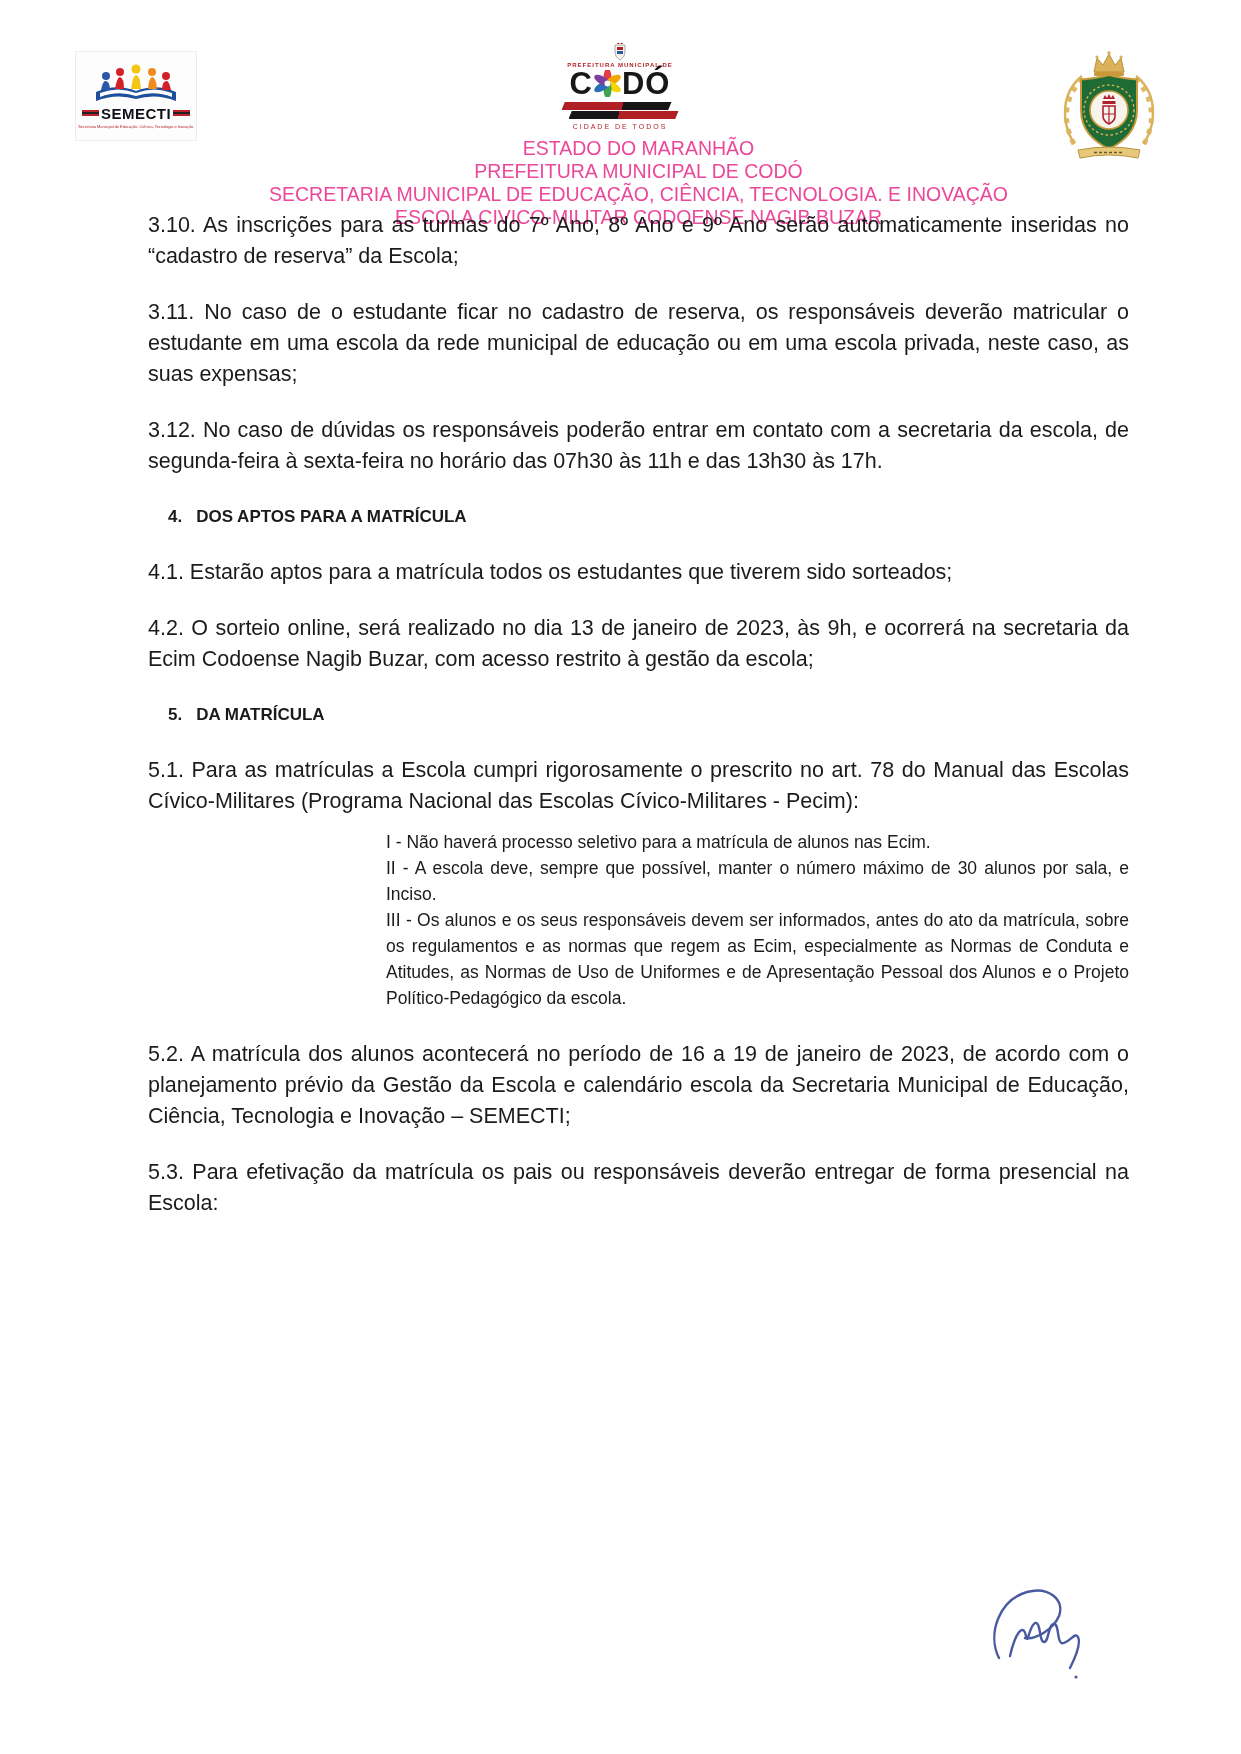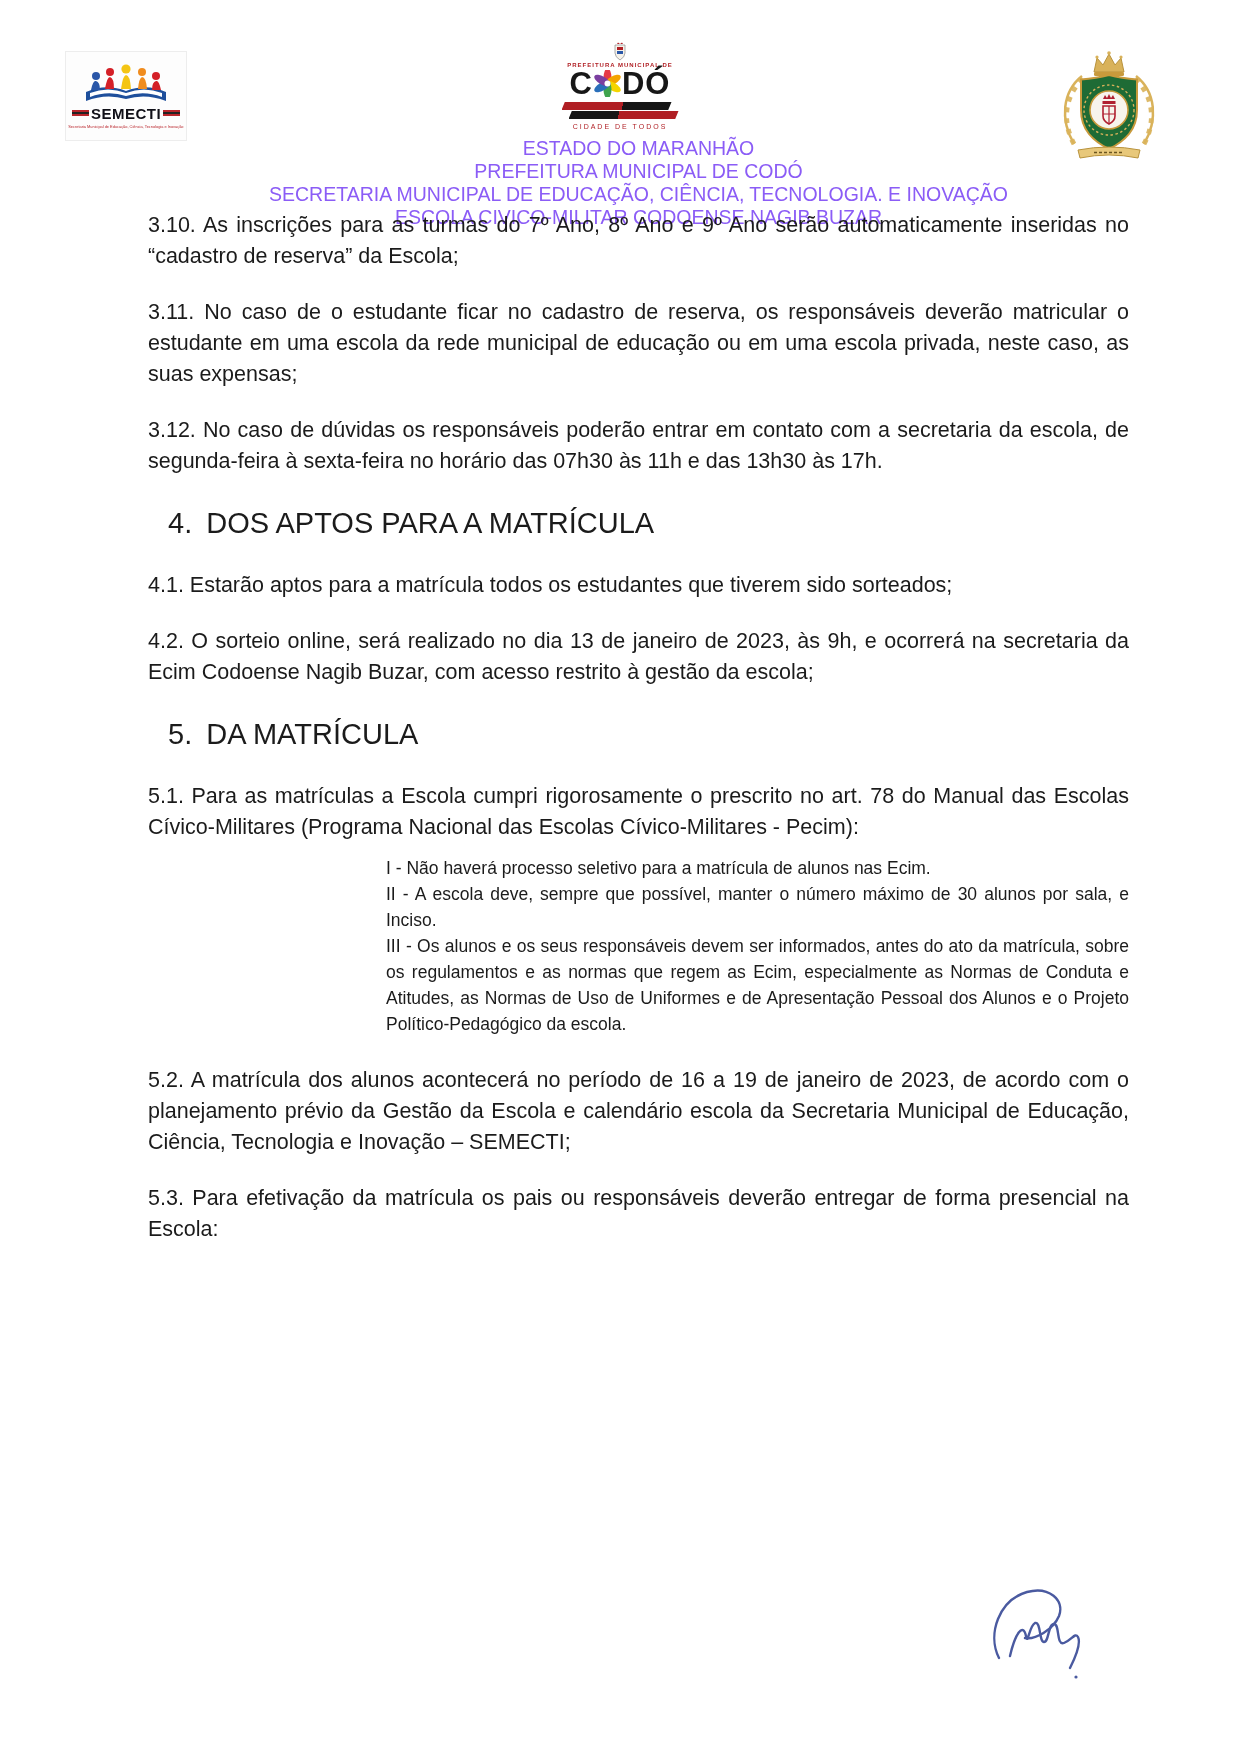--- a/index.html
+++ b/index.html
@@ -4,21 +4,21 @@
 <style>
   html,body{margin:0;padding:0;background:#888;}
   .page{
     position:relative;width:1241px;height:1754px;background:#ffffff;
     margin:0 auto;font-family:"Liberation Sans","DejaVu Sans",sans-serif;
     color:#1b1b1b;overflow:hidden;
   }
 
   
   .logo-semecti{
-    position:absolute;left:66px;top:52px;width:120px;height:88px;
+    position:absolute;left:76px;top:52px;width:120px;height:88px;
     background:#fdfdfd;box-shadow:0 0 0 1px #ededed;
     display:flex;flex-direction:column;align-items:center;justify-content:center;
   }
   .semecti-word-row{display:flex;align-items:center;width:108px;margin-top:1px;}
   .semecti-line{flex:1;height:6px;background:linear-gradient(#b8242a 0 28%,#fdfdfd 28% 38%,#222 38% 62%,#fdfdfd 62% 72%,#b8242a 72% 100%);}
   .semecti-name{font-weight:bold;font-size:15px;letter-spacing:.5px;color:#101018;padding:0 2px;}
   .semecti-tagline{font-size:5px;color:#b8242a;transform:scale(.78);white-space:nowrap;margin-top:1px;}
 
   .logo-codo{
     position:absolute;left:551px;top:42px;width:138px;
@@ -30,27 +30,27 @@
   .codo-ribbon{margin-top:3px;}
   .codo-bar1{width:110px;height:8px;background:linear-gradient(100deg,#b01f24 0 55%,#161616 55% 100%);clip-path:polygon(3% 0,100% 0,97% 100%,0 100%);}
   .codo-bar2{width:110px;height:8px;margin-top:1px;margin-left:7px;background:linear-gradient(100deg,#161616 0 45%,#b01f24 45% 100%);clip-path:polygon(3% 0,100% 0,97% 100%,0 100%);}
   .codo-bottom-label{font-size:7px;color:#b01f24;letter-spacing:2px;margin-top:4px;}
 
   .logo-crest{position:absolute;left:1050px;top:48px;width:118px;height:114px;}
 
   
   .org-block{
     position:absolute;left:148px;top:137px;width:981px;
-    text-align:center;font-size:19.5px;line-height:23px;color:#8b5cf6;
+    text-align:center;font-size:19.5px;line-height:23px;color:#ec4899;
   }
 
   
   .body-block{position:absolute;left:148px;top:210px;width:981px;}
   .para{font-size:21.5px;line-height:31px;text-align:justify;margin:0 0 25px 0;}
-  .heading{font-size:29px;font-weight:normal;margin:30px 0 30px 0;padding-left:20px;}
+  .heading{font-size:17px;font-weight:bold;margin:30px 0 30px 0;padding-left:20px;}
   .heading .h-num{margin-right:14px;}
   .quote-block{margin:0 0 28px 0;}
   .quote-para{font-size:17.5px;line-height:26px;text-align:justify;margin:0 0 0 238px;}
 
   .signature{position:absolute;left:983px;top:1582px;width:110px;height:104px;}
 </style>
 </head>
 <body>
 
 <div class="page">

